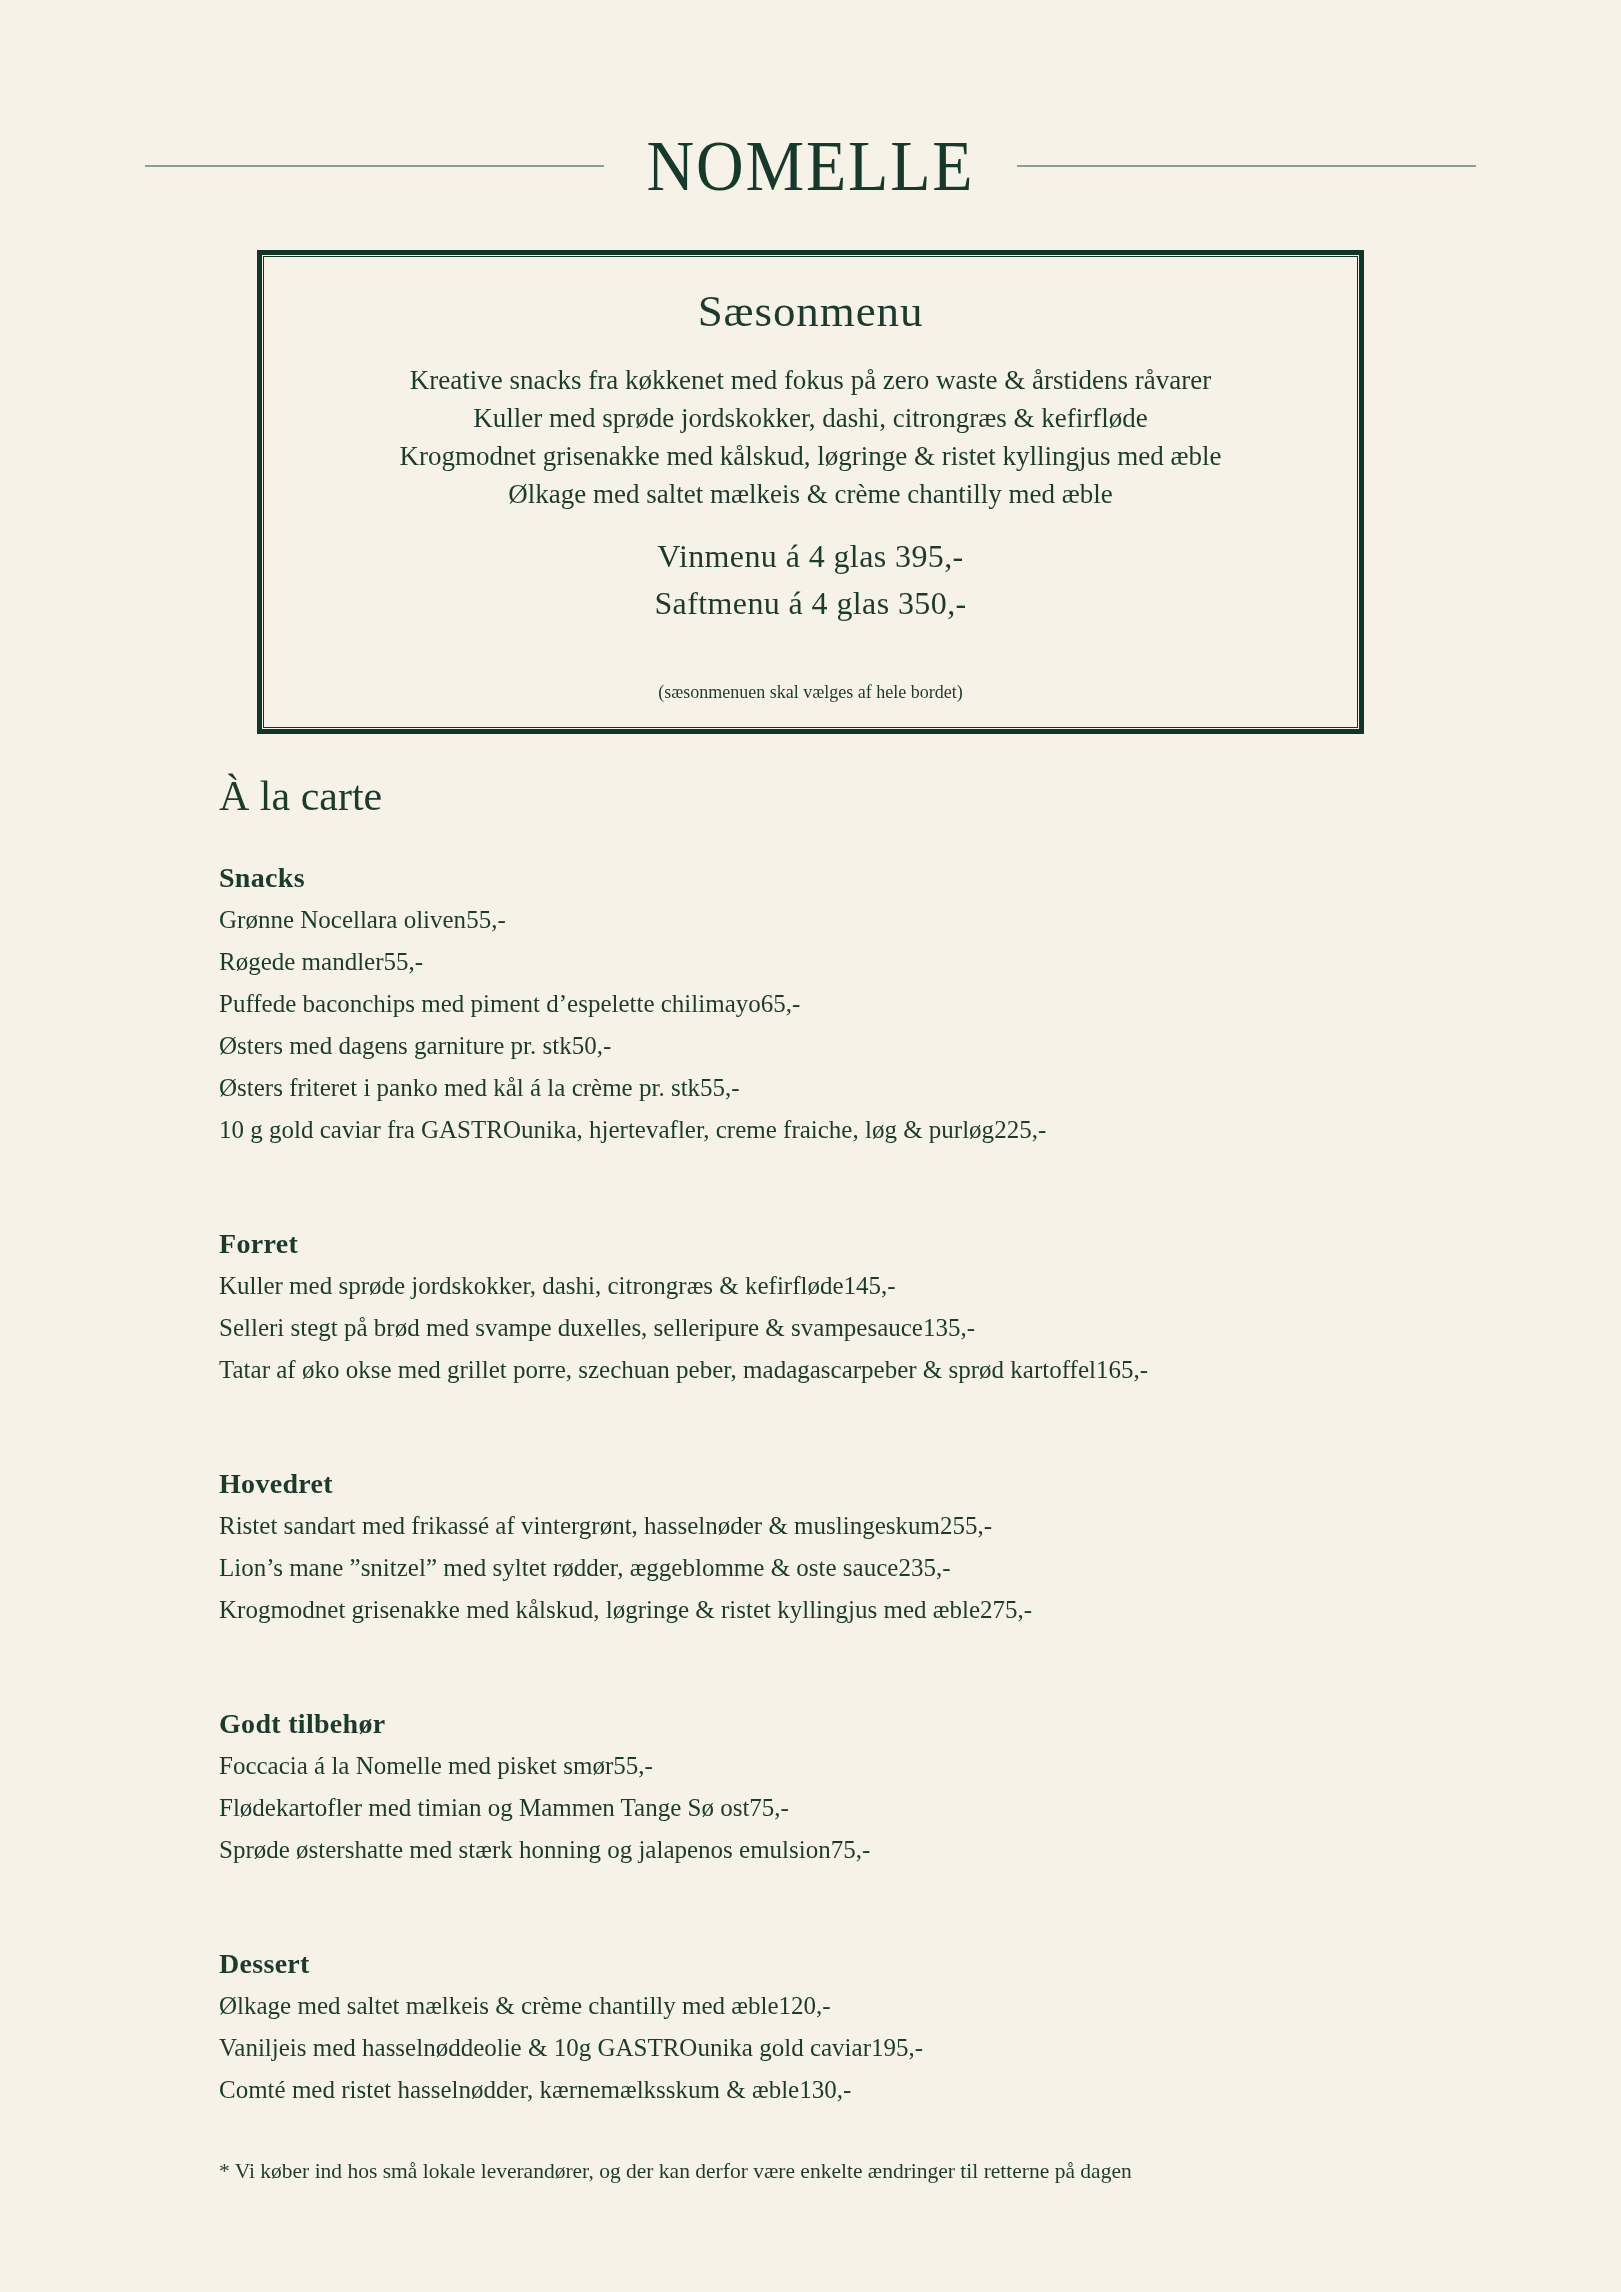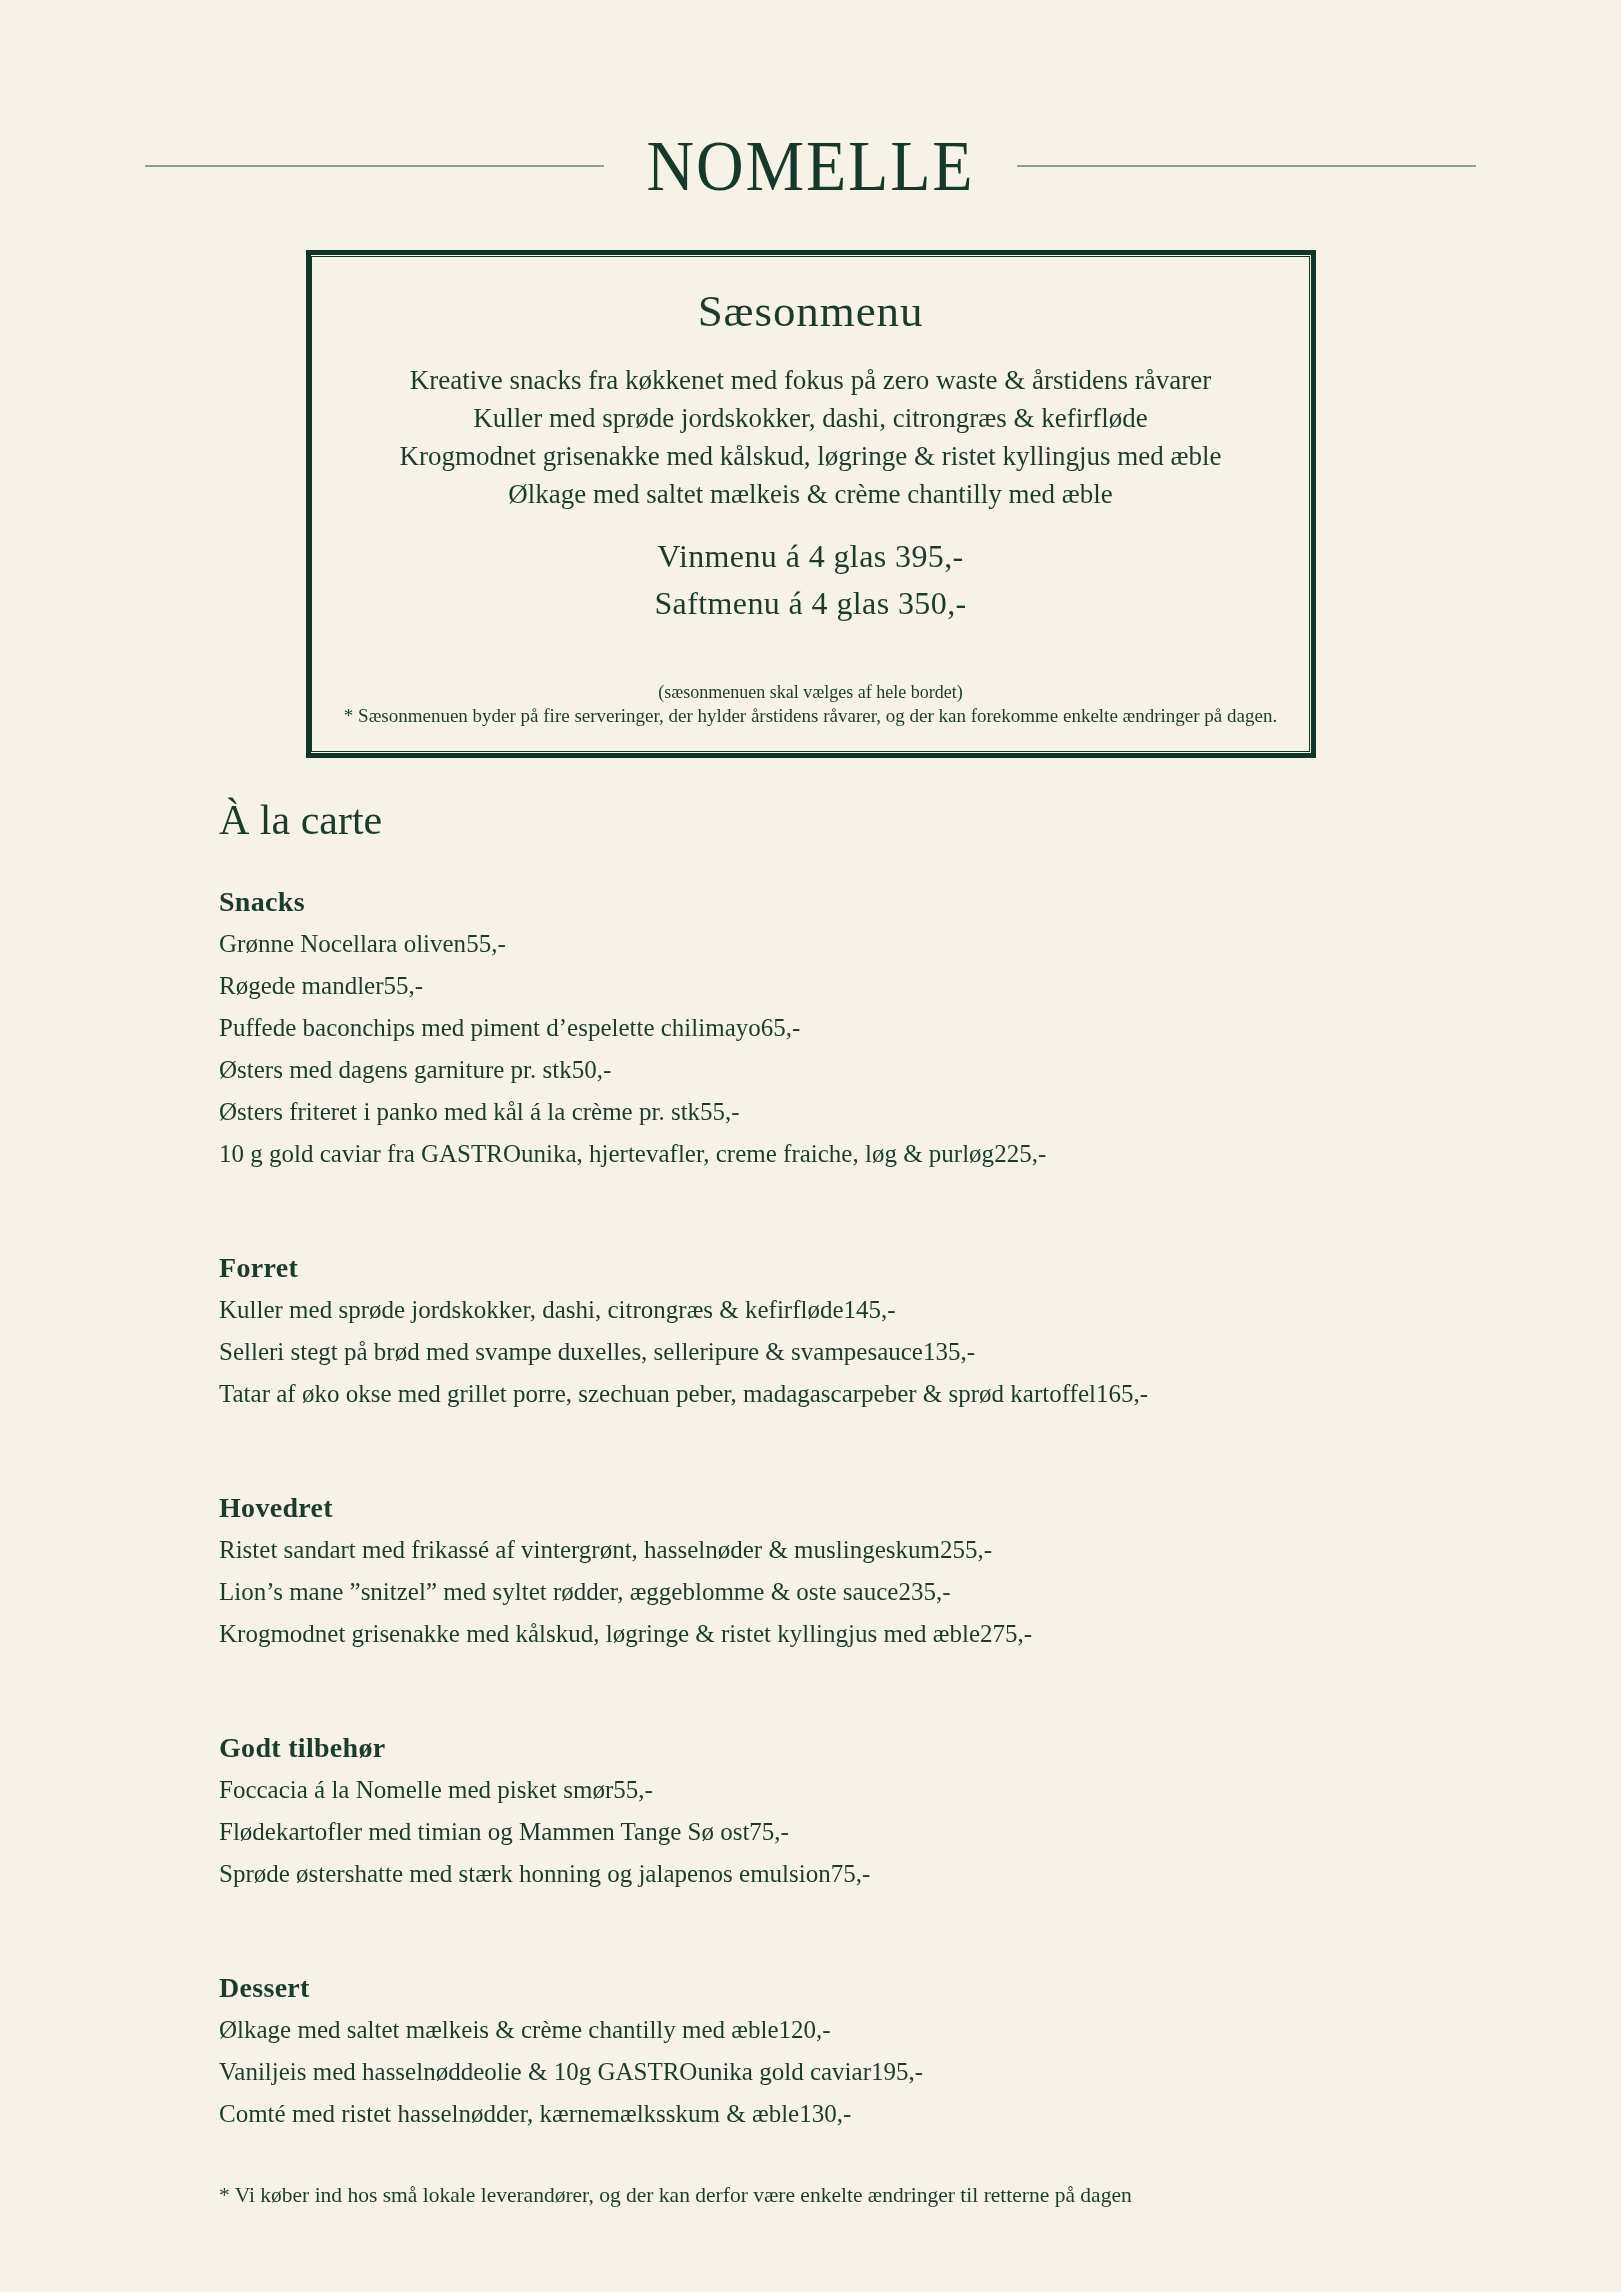--- a/index.html
+++ b/index.html
@@ -29,21 +29,21 @@
     font-size: 66px;
     line-height: 1;
     letter-spacing: 1.8px;
     color: #17392b;
     transform: scaleY(1.08);
     white-space: nowrap;
   }
 
   
   .season-box {
-    width: 1010px;
+    width: 1107px;
     margin: 51px auto 0 auto;
     border: 5.4px solid #12352a;
   }
   .season-box-inner {
     border: 1.8px solid #12352a;
     margin: 0.9px;
     text-align: center;
     padding: 30px 21.5px 23px 21.5px;
   }
   .season-title {
@@ -121,21 +121,20 @@
         <div class="desc-line">Kreative snacks fra køkkenet med fokus på zero waste &amp; årstidens råvarer</div>
         <div class="desc-line">Kuller med sprøde jordskokker, dashi, citrongræs &amp; kefirfløde</div>
         <div class="desc-line">Krogmodnet grisenakke med kålskud, løgringe &amp; ristet kyllingjus med æble</div>
         <div class="desc-line">Ølkage med saltet mælkeis &amp; crème chantilly med æble</div>
       </div>
     <div class="season-offers" id="season-offers">
         <div class="offer-line">Vinmenu á 4 glas 395,-</div>
         <div class="offer-line">Saftmenu á 4 glas  350,-</div>
       </div>
     <div class="season-small-note">(sæsonmenuen skal vælges af hele bordet)</div>
-    <div class="season-footnote">* Sæsonmenuen byder på fire serveringer, der hylder årstidens råvarer, og der kan forekomme enkelte ændringer på dagen.</div>
   </div>
 </div>
 
 <div class="alacarte">
   <div class="alacarte-title">À la carte</div>
   <div id="sections">
       <div class="menu-section first">
     <div class="section-heading">Snacks</div>
     <div class="section-items">
           <div class="item-row">

